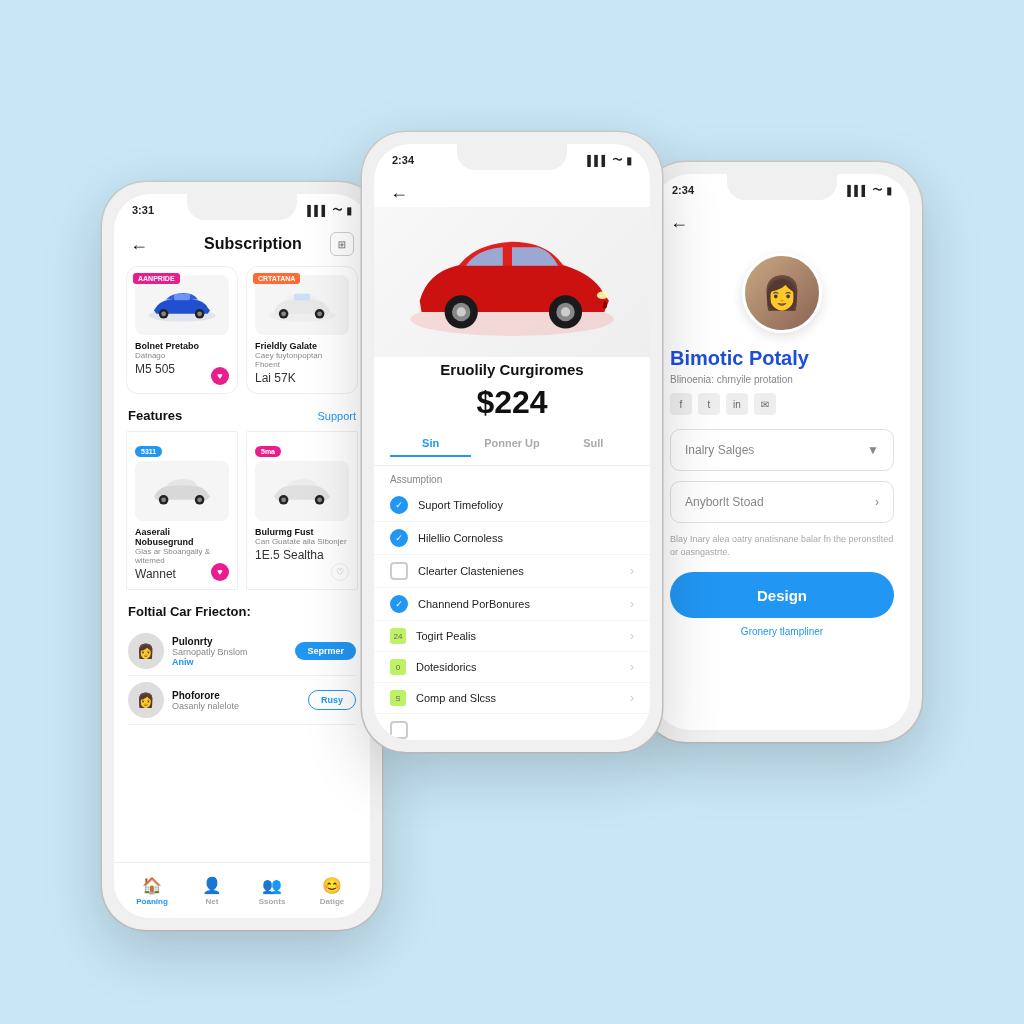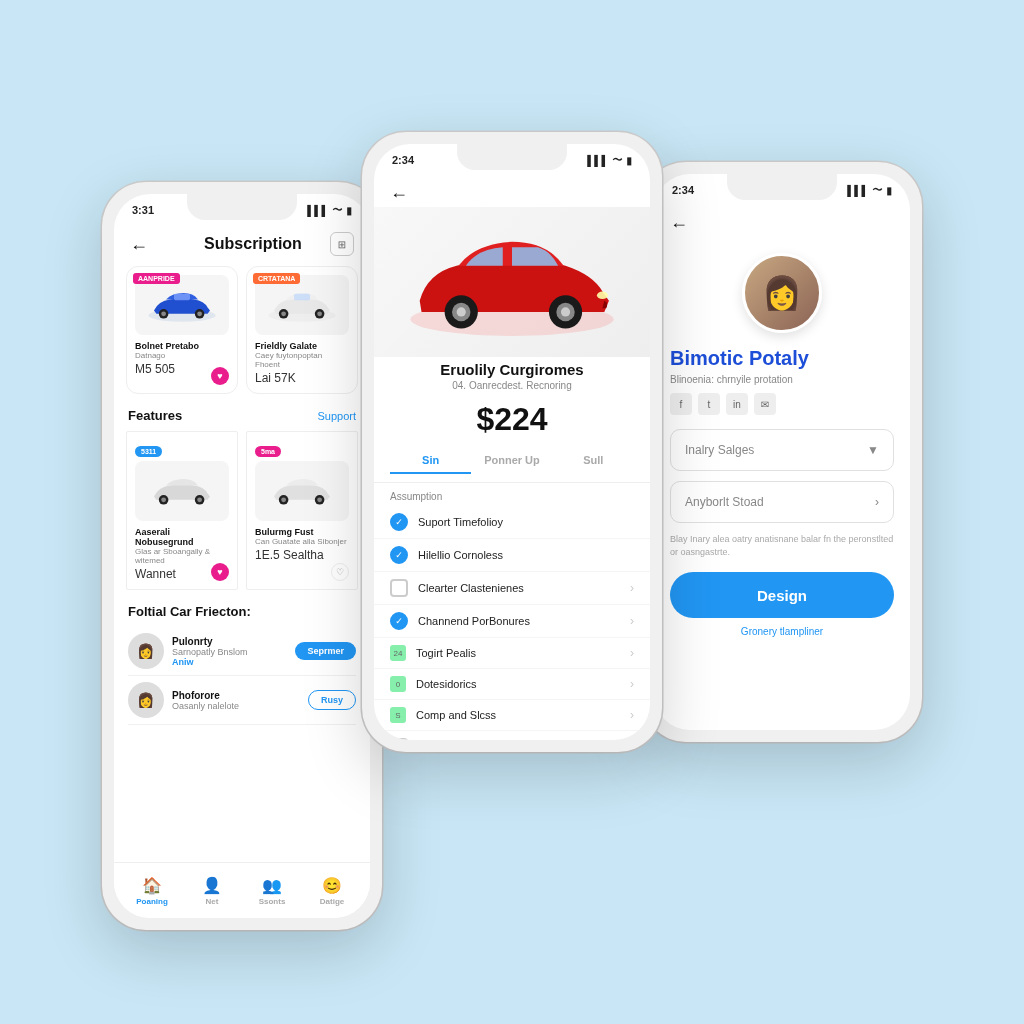--- a/index.html
+++ b/index.html
@@ -351,21 +351,21 @@
     .check-filled { background: #2196f3; border-color: #2196f3; color: #fff; }
     .check-square {
       width: 18px; height: 18px;
       border-radius: 4px;
       border: 2px solid #ccc;
       flex-shrink: 0;
     }
     .check-small {
       width: 16px; height: 16px;
       border-radius: 3px;
-      background: #86efac;
+      background: #bef264;
       display: flex; align-items: center; justify-content: center;
       flex-shrink: 0;
       font-size: 8px;
       color: #666;
     }
     .checklist-text {
       flex: 1;
       font-size: 11px;
       color: #222;
     }
@@ -647,21 +647,20 @@
             <circle cx="188" cy="92" r="18" fill="#1a1a1a"></circle>
             <circle cx="188" cy="92" r="10" fill="#888"></circle>
             <circle cx="188" cy="92" r="5" fill="#ccc"></circle>
 
             <ellipse cx="228" cy="74" rx="6" ry="4" fill="#ffffaa" opacity="0.9"></ellipse>
 
             <path d="M230 80 Q235 82 232 88 L228 88 Z" fill="#880000"></path>
           </svg>
         </div>
         <div class="car-main-name">Eruolily Curgiromes</div>
-        <div class="car-main-sub">04. Oanrecdest. Recnoring</div>
         <div class="price-big">$224</div>
 
         <div class="tabs-row">
           <div class="tab-item tab-active">Sin</div>
           <div class="tab-item">Ponner Up</div>
           <div class="tab-item">Sull</div>
         </div>
 
         <div class="assumption-label">Assumption</div>
 

